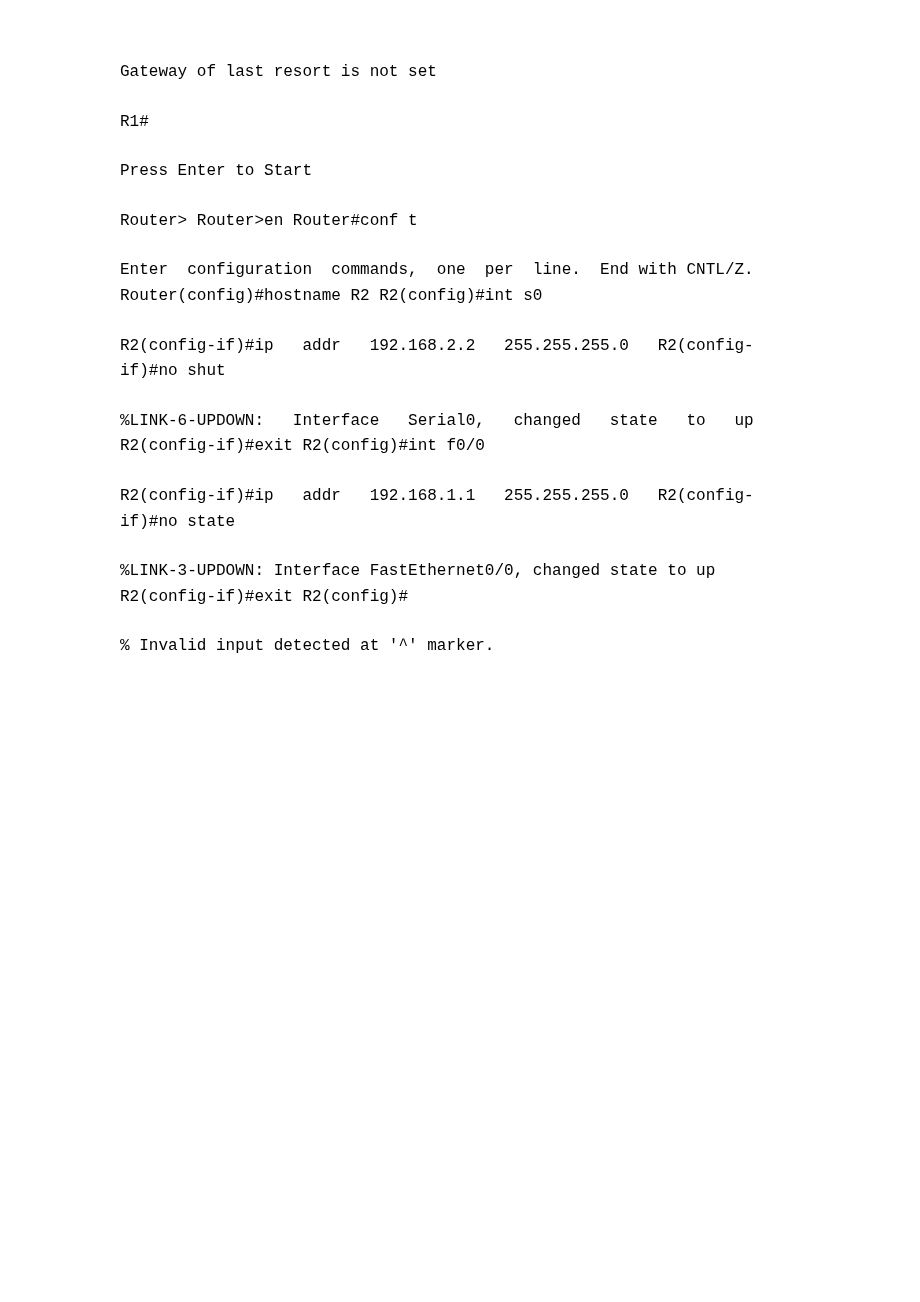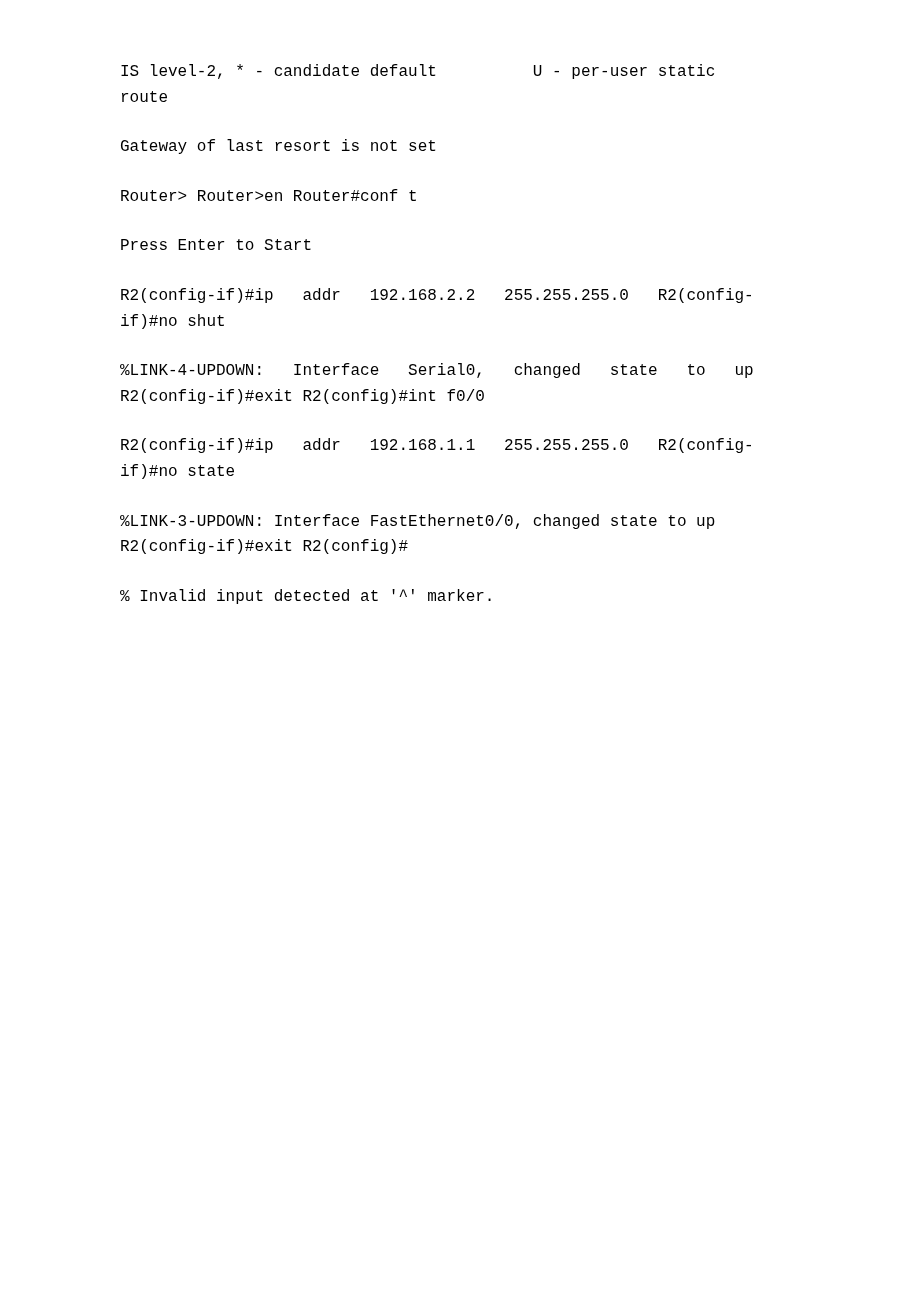--- a/index.html
+++ b/index.html
@@ -26,27 +26,28 @@
       margin-bottom: 24px;
       line-height: 1.6;
       white-space: pre-wrap;
       word-break: break-word;
     }
   </style>
 </head>
 <body>
 
 <div class="terminal-content">
-<div class="line-block">IS level-2, * - candidate default          U - per-user static
-route</div>
     <div class="line-block">Gateway of last resort is not set</div>
+    <div class="line-block">R1#</div>
+    <div class="line-block">Press Enter to Start</div>
     <div class="line-block">Router&gt; Router&gt;en Router#conf t</div>
-    <div class="line-block">Press Enter to Start</div>
+    <div class="line-block">Enter  configuration  commands,  one  per  line.  End with CNTL/Z.
+Router(config)#hostname R2 R2(config)#int s0</div>
     <div class="line-block">R2(config-if)#ip   addr   192.168.2.2   255.255.255.0   R2(config-
 if)#no shut</div>
-    <div class="line-block">%LINK-4-UPDOWN:   Interface   Serial0,   changed   state   to   up
+    <div class="line-block">%LINK-6-UPDOWN:   Interface   Serial0,   changed   state   to   up
 R2(config-if)#exit R2(config)#int f0/0</div>
     <div class="line-block">R2(config-if)#ip   addr   192.168.1.1   255.255.255.0   R2(config-
 if)#no state</div>
     <div class="line-block">%LINK-3-UPDOWN: Interface FastEthernet0/0, changed state to up
 R2(config-if)#exit R2(config)#</div>
     <div class="line-block">% Invalid input detected at '^' marker.</div>
   </div>
 
 </body></html>

